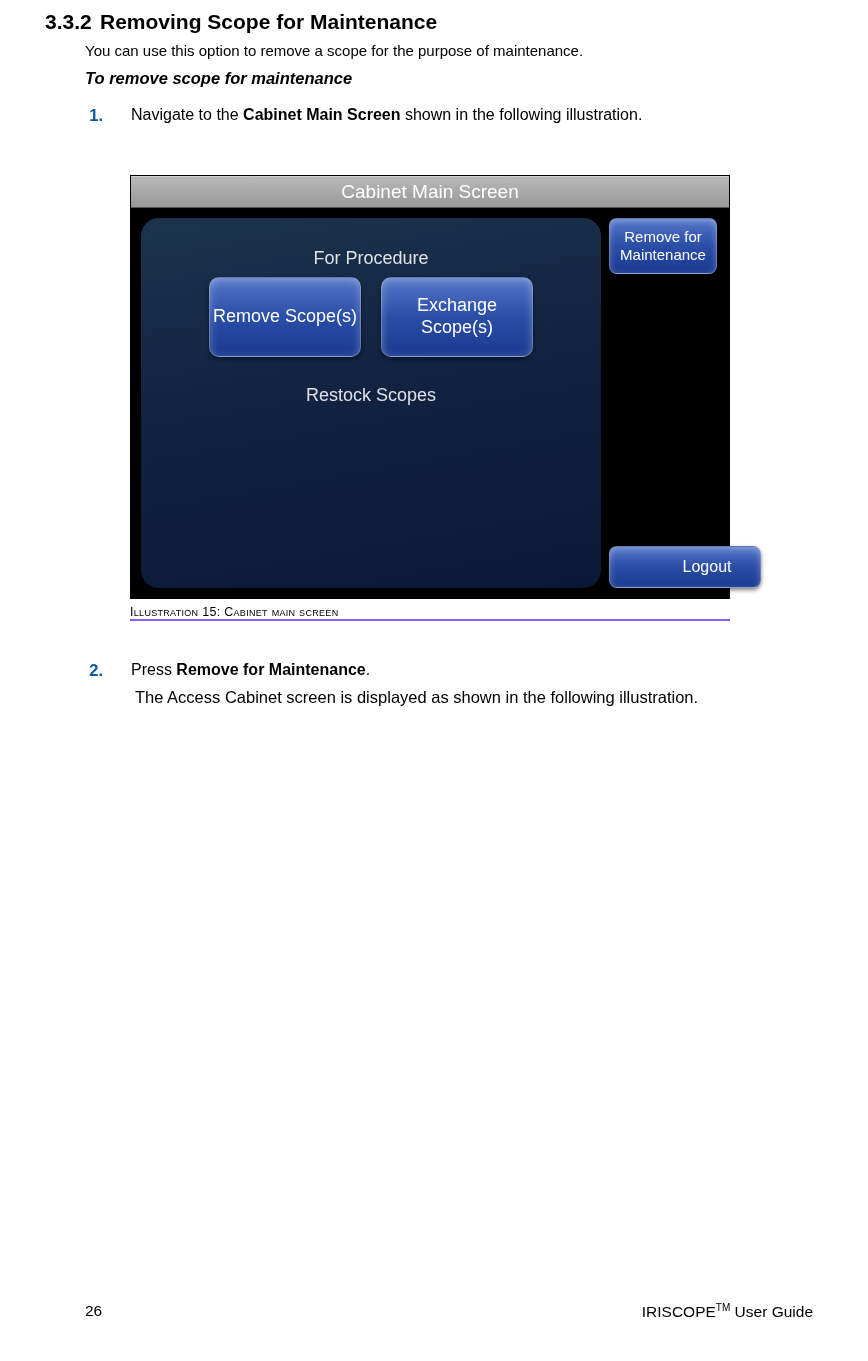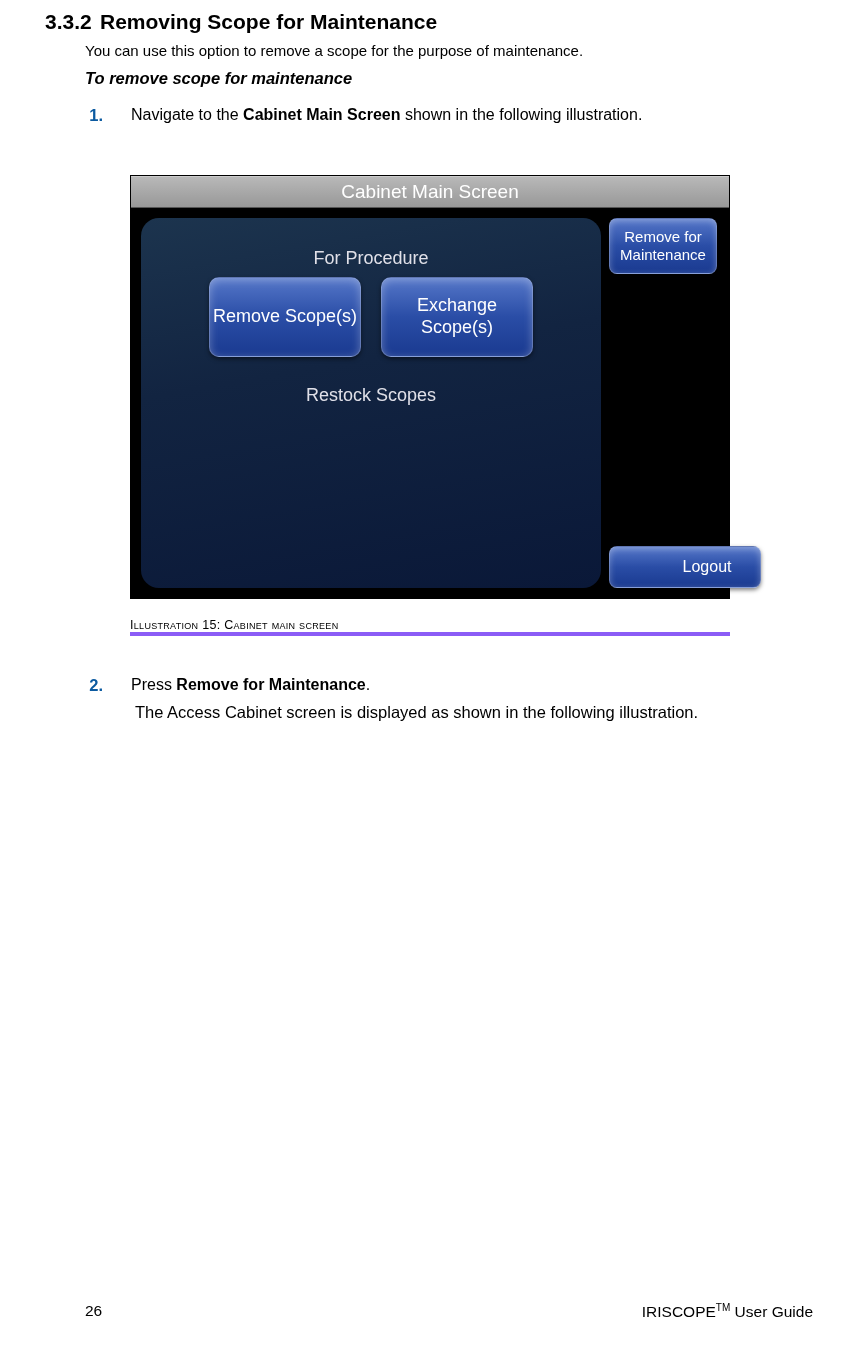--- a/index.html
+++ b/index.html
@@ -148,22 +148,22 @@
       justify-content: center;
       text-align: center;
       line-height: 1.2;
     }
     .side-btn.logout {
       height: 40px;
       font-size: 16px;
       padding-left: 44px;
     }
     .caption-area {
-      margin-top: 19px;
-      border-bottom: 4px solid #8b5cf6;
+      margin-top: 6px;
+      border-bottom: 2px solid #8b5cf6;
       padding-bottom: 0px;
       font-size: 12.5px;
       font-variant: small-caps;
       letter-spacing: 0.3px;
     }
     .step2 {
       margin-top: 40px;
     }
     .after-text {
       font-size: 16.5px;

